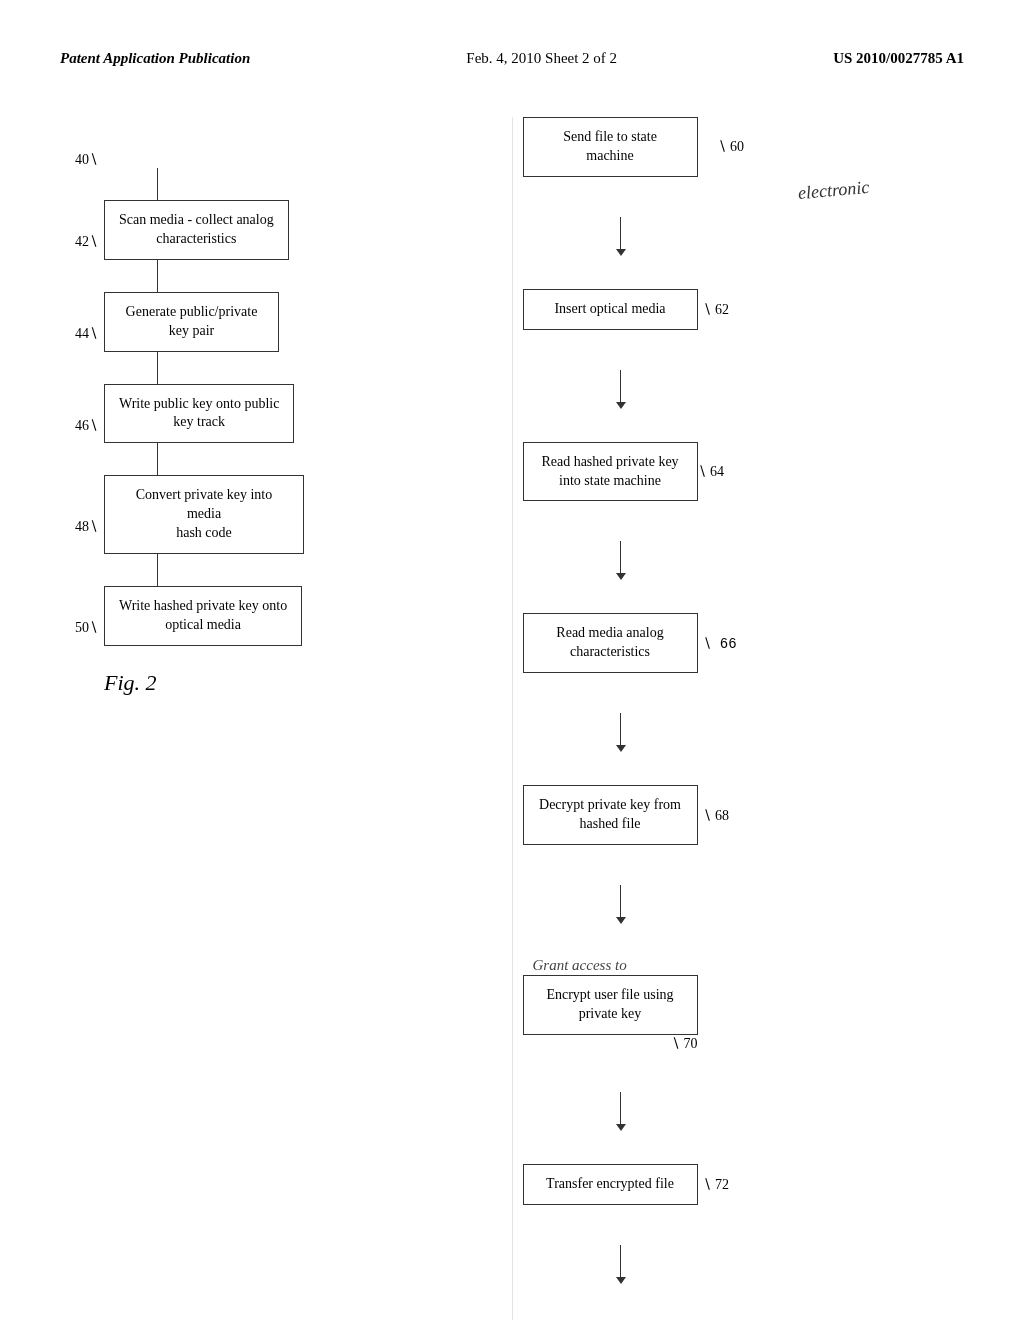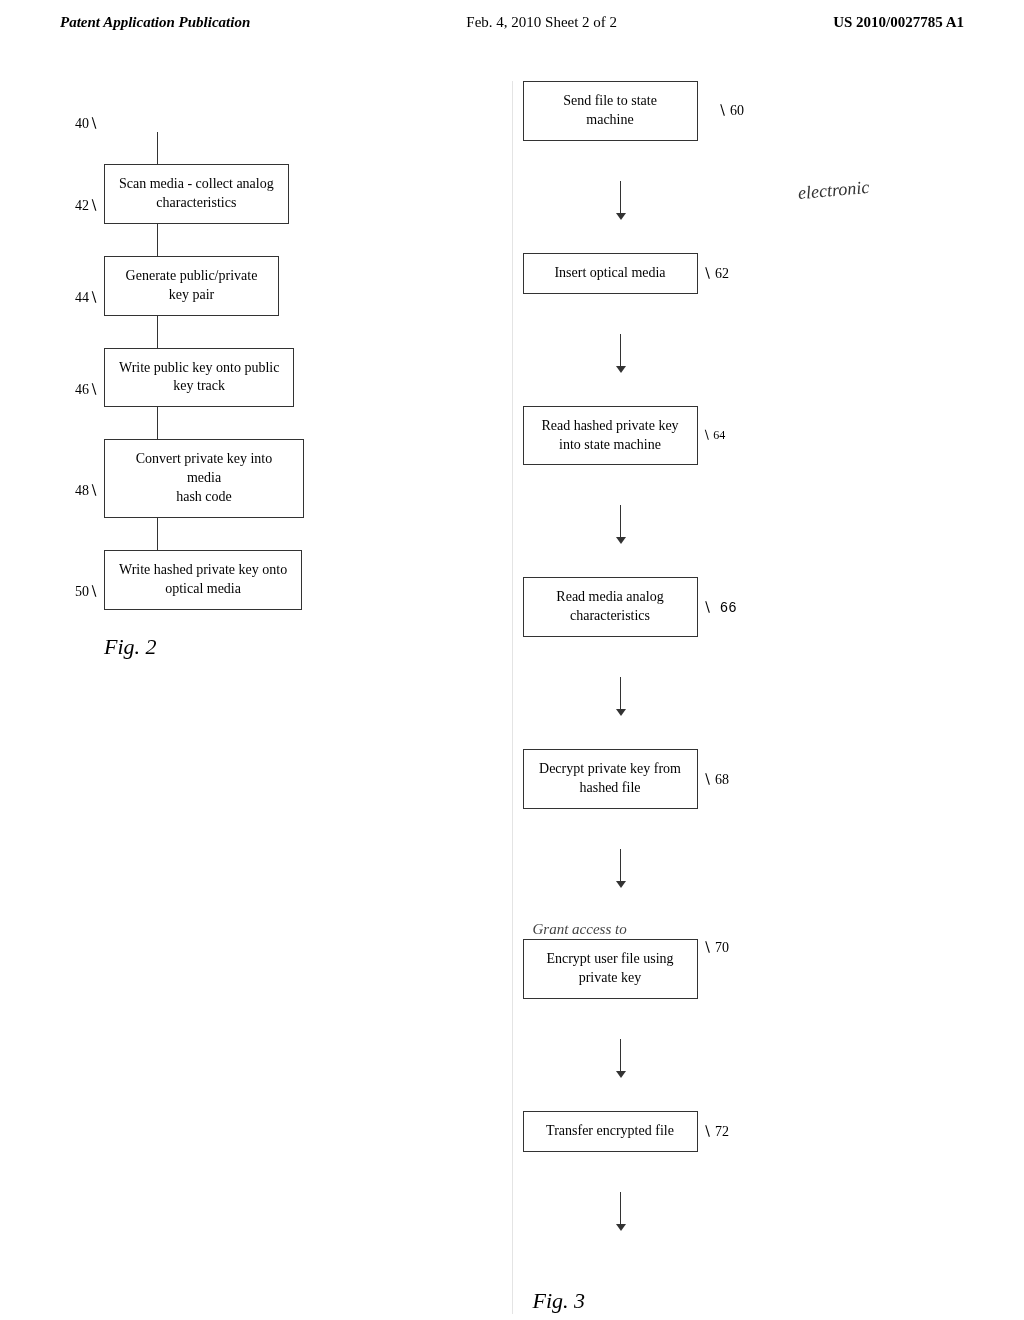--- a/index.html
+++ b/index.html
@@ -11,20 +11,21 @@
       position: relative;
       overflow-x: hidden;
     }
 
     .header {
       display: flex;
       justify-content: space-between;
       align-items: flex-end;
       padding: 14px 60px 10px 60px;
       border-bottom: none;
+      margin-top: 36px;
     }
     .header-left {
       font-size: 15px;
       font-weight: bold;
       font-style: italic;
     }
     .header-center {
       font-size: 15px;
       text-align: center;
     }
@@ -191,39 +192,39 @@
     <div class="arrow-down" style="margin-left:97px;"></div>
 
     <div class="flow-step">
       <div class="step-box">Insert optical media</div>
       <div style="font-size:14px; margin-left:5px; font-family:'Times New Roman',serif;">∖ 62</div>
     </div>
     <div class="arrow-down" style="margin-left:97px;"></div>
 
     <div class="flow-step">
       <div class="step-box">Read hashed private key<br>into state machine</div>
-      <div style="font-size:12px; margin-left:5px; font-family:'Times New Roman',serif;">∖ 64</div>
+      <div style="font-size:14px; font-family:'Times New Roman',serif;">∖ 64</div>
     </div>
     <div class="arrow-down" style="margin-left:97px;"></div>
 
     <div class="flow-step">
       <div class="step-box">Read media analog<br>characteristics</div>
       <div style="font-size:14px; margin-left:5px; font-family:Liberation Mono, monospace;">∖ 66</div>
     </div>
     <div class="arrow-down" style="margin-left:97px;"></div>
 
     <div class="flow-step">
       <div class="step-box">Decrypt private key from<br>hashed file</div>
       <div style="font-size:14px; margin-left:5px; font-family:'Times New Roman',serif;">∖ 68</div>
     </div>
     <div class="arrow-down" style="margin-left:97px;"></div>
 
     <div class="flow-step" style="flex-direction:column; align-items:flex-start;">
       <div style="font-family:'Brush Script MT',cursive,Georgia,serif; font-style:italic; font-size:15px; color:#444; margin-bottom:1px; margin-left:10px;">Grant access to</div>
-      <div style="display:flex; flex-direction:row; align-items:flex-start;">
+      <div style="display:flex; flex-direction:column; align-items:flex-end;">
         <div class="step-box">Encrypt user file using<br>private key</div>
         <div style="font-size:14px; margin-left:5px; font-family:'Times New Roman',serif;">∖ 70</div>
       </div>
     </div>
     <div class="arrow-down" style="margin-left:97px;"></div>
 
     <div class="flow-step">
       <div class="step-box">Transfer encrypted file</div>
       <div style="font-size:14px; margin-left:5px; font-family:'Times New Roman',serif;">∖ 72</div>
     </div>

